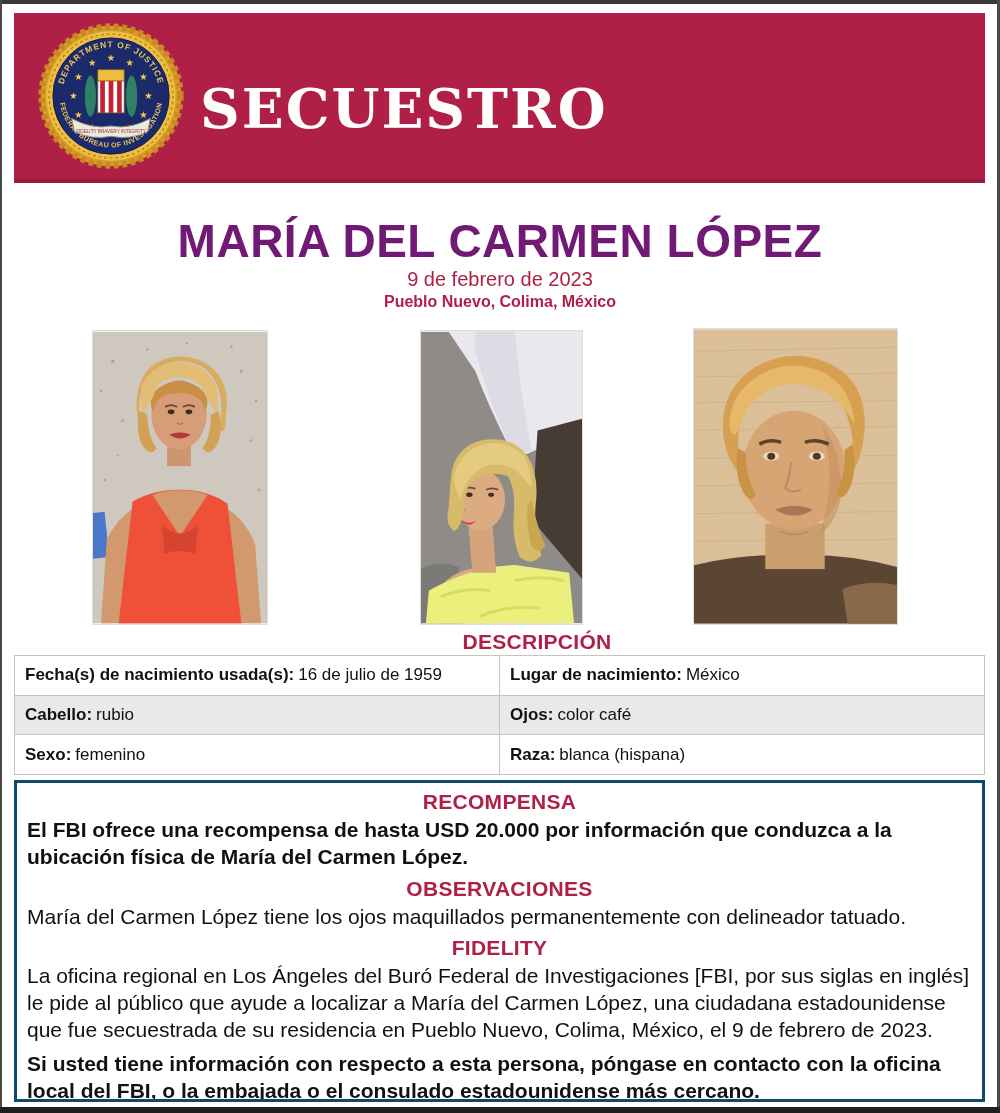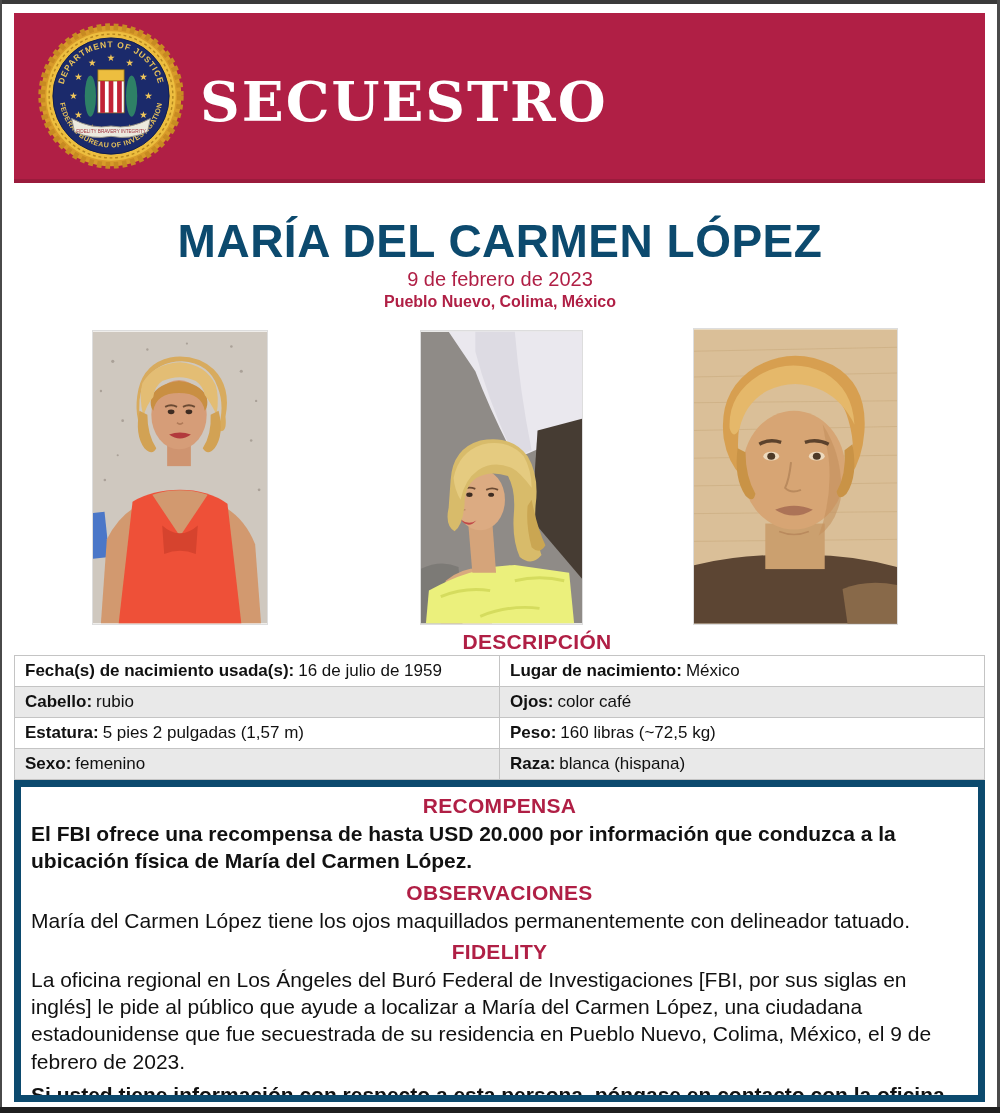--- a/index.html
+++ b/index.html
@@ -12,28 +12,28 @@
   .edge-bottom{position:absolute;left:0;top:1107px;width:1000px;height:6px;background:#1f1f1f;}
   .edge-left{position:absolute;left:0;top:0;width:2px;height:1113px;background:#4a4a4a;}
   .edge-right{position:absolute;left:997px;top:0;width:3px;height:1113px;background:#4a4a4a;}
 
   .banner{
     position:absolute;left:14px;top:13px;width:971px;height:166px;
     background:#b01f45;border-bottom:4px solid #9a1b3c;
   }
   .seal{position:absolute;left:22px;top:8px;width:150px;height:150px;}
   .banner-title{
-    position:absolute;left:186px;top:5px;height:166px;display:flex;align-items:center;
+    position:absolute;left:186px;top:12px;height:166px;display:flex;align-items:center;
     font-family:"DejaVu Serif",serif;font-weight:bold;font-size:55px;color:#ffffff;
     letter-spacing:2px;
   }
 
   .main-title{
     position:absolute;left:0;top:214px;width:1000px;text-align:center;
-    font-size:46px;font-weight:bold;color:#0c4a6e;letter-spacing:.5px;white-space:nowrap;
+    font-size:46px;font-weight:bold;color:#701a75;letter-spacing:.5px;white-space:nowrap;
   }
   .sub-date{position:absolute;left:0;top:268px;width:1000px;text-align:center;
     font-size:20px;font-weight:normal;color:#b01f45;}
   .sub-loc{position:absolute;left:0;top:293px;width:1000px;text-align:center;
     font-size:16px;font-weight:bold;color:#b01f45;}
 
   .photo{position:absolute;top:330px;border:1px solid #ddd;box-sizing:border-box;}
   .photo svg{display:block;}
   .photo1{left:92px;width:176px;height:295px;}
   .photo2{left:420px;width:163px;height:295px;}
@@ -53,21 +53,21 @@
     border:1px solid #c4c4c4;padding:0 0 0 10px;vertical-align:middle;height:30px;
     white-space:nowrap;overflow:hidden;
   }
   table.desc tr:nth-child(even) td{background:#e9e9e9;}
   table.desc tr:nth-child(odd) td{background:#ffffff;}
   .lbl{font-weight:bold;}
   .val{margin-left:4px;}
 
   .info-box{
     position:absolute;left:14px;top:780px;width:971px;height:322px;
-    border:7px solid #0c4a6e;box-sizing:border-box;padding:4px 10px 0 10px;overflow:hidden;
+    border:3px solid #0c4a6e;box-sizing:border-box;padding:4px 10px 0 10px;overflow:hidden;
   }
   .info-box .sec-head{margin:3px 0 2px 0;}
   .info-box p{margin:2px 0 6px 0;font-size:21px;line-height:1.3;}
   .info-box p.b{font-weight:bold;}
   .office-line{margin-top:14px;}
 </style>
 </head>
 <body>
 
 <div class="page">
@@ -227,24 +227,20 @@
     <tbody>
       <tr>
         <td><span class="lbl">Fecha(s) de nacimiento usada(s):</span><span class="val">16 de julio de 1959</span></td>
         <td><span class="lbl">Lugar de nacimiento:</span><span class="val">México</span></td>
       </tr>
       <tr>
         <td><span class="lbl">Cabello:</span><span class="val">rubio</span></td>
         <td><span class="lbl">Ojos:</span><span class="val">color café</span></td>
       </tr>
       <tr>
-        <td><span class="lbl">Estatura:</span><span class="val">5 pies 2 pulgadas (1,57 m)</span></td>
-        <td><span class="lbl">Peso:</span><span class="val">160 libras (~72,5 kg)</span></td>
-      </tr>
-      <tr>
         <td><span class="lbl">Sexo:</span><span class="val">femenino</span></td>
         <td><span class="lbl">Raza:</span><span class="val">blanca (hispana)</span></td>
       </tr>
     </tbody>
   </table>
 
   <div class="info-box">
     <div class="sec-head">RECOMPENSA</div>
     <p class="b">El FBI ofrece una recompensa de hasta USD 20.000 por información que conduzca a la ubicación física de María del Carmen López.</p>
 

